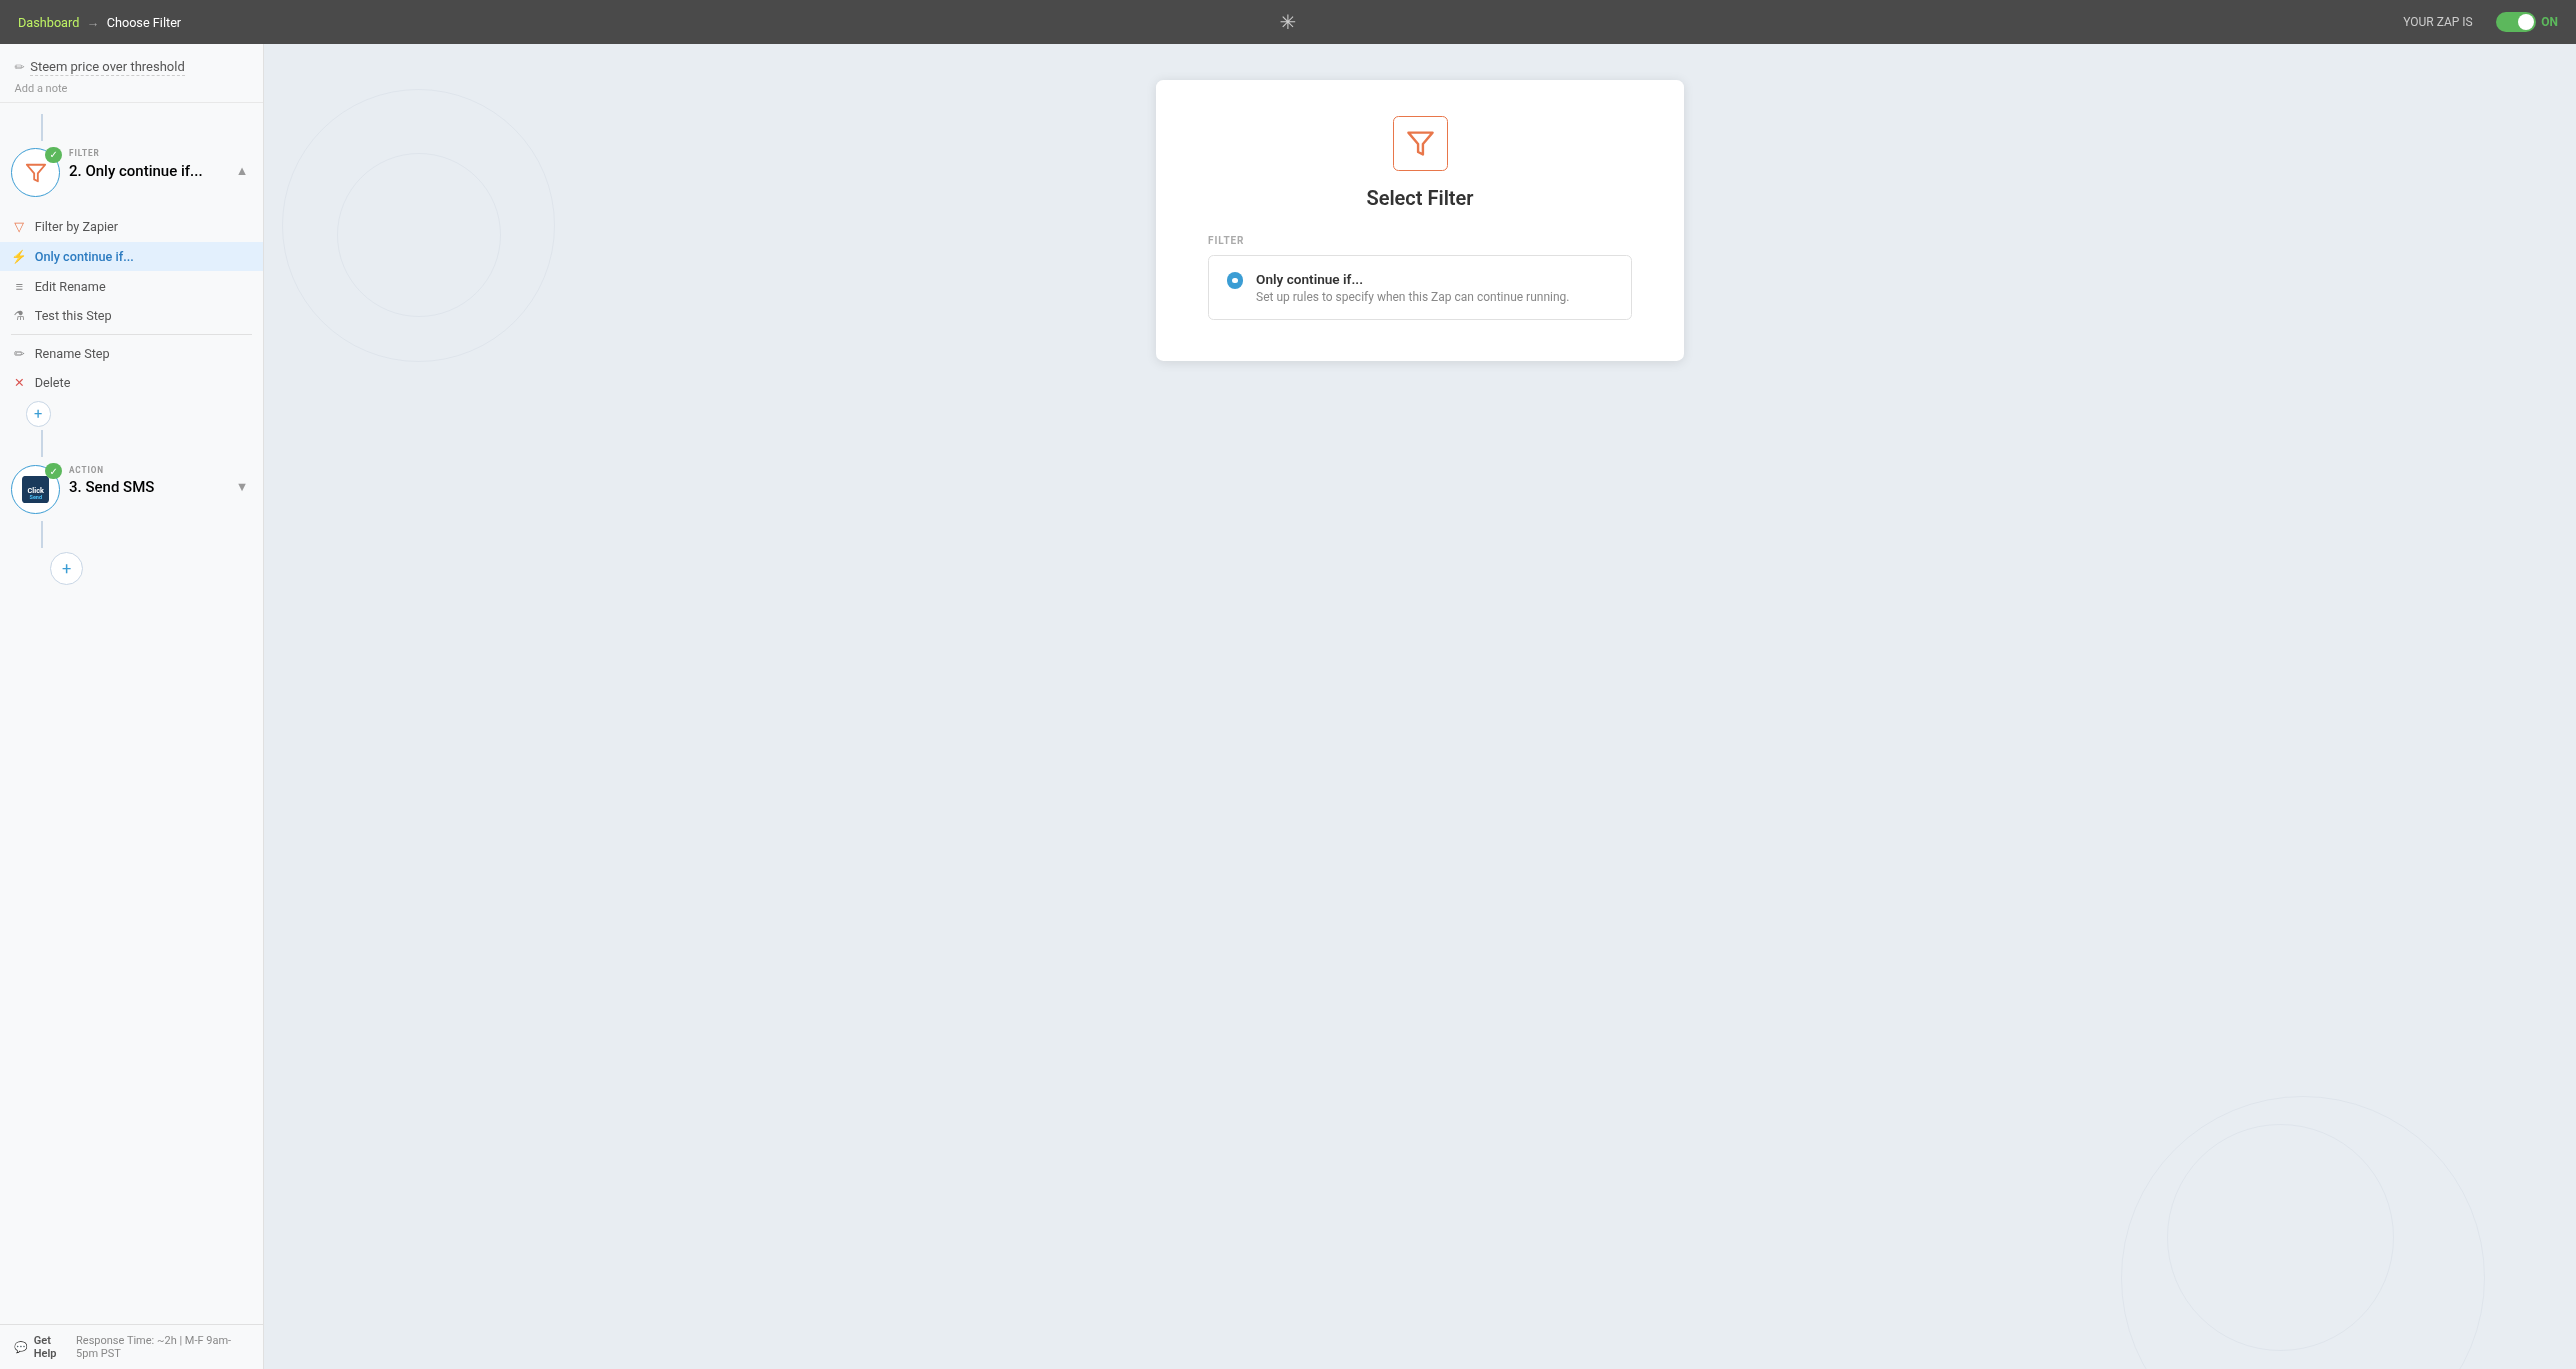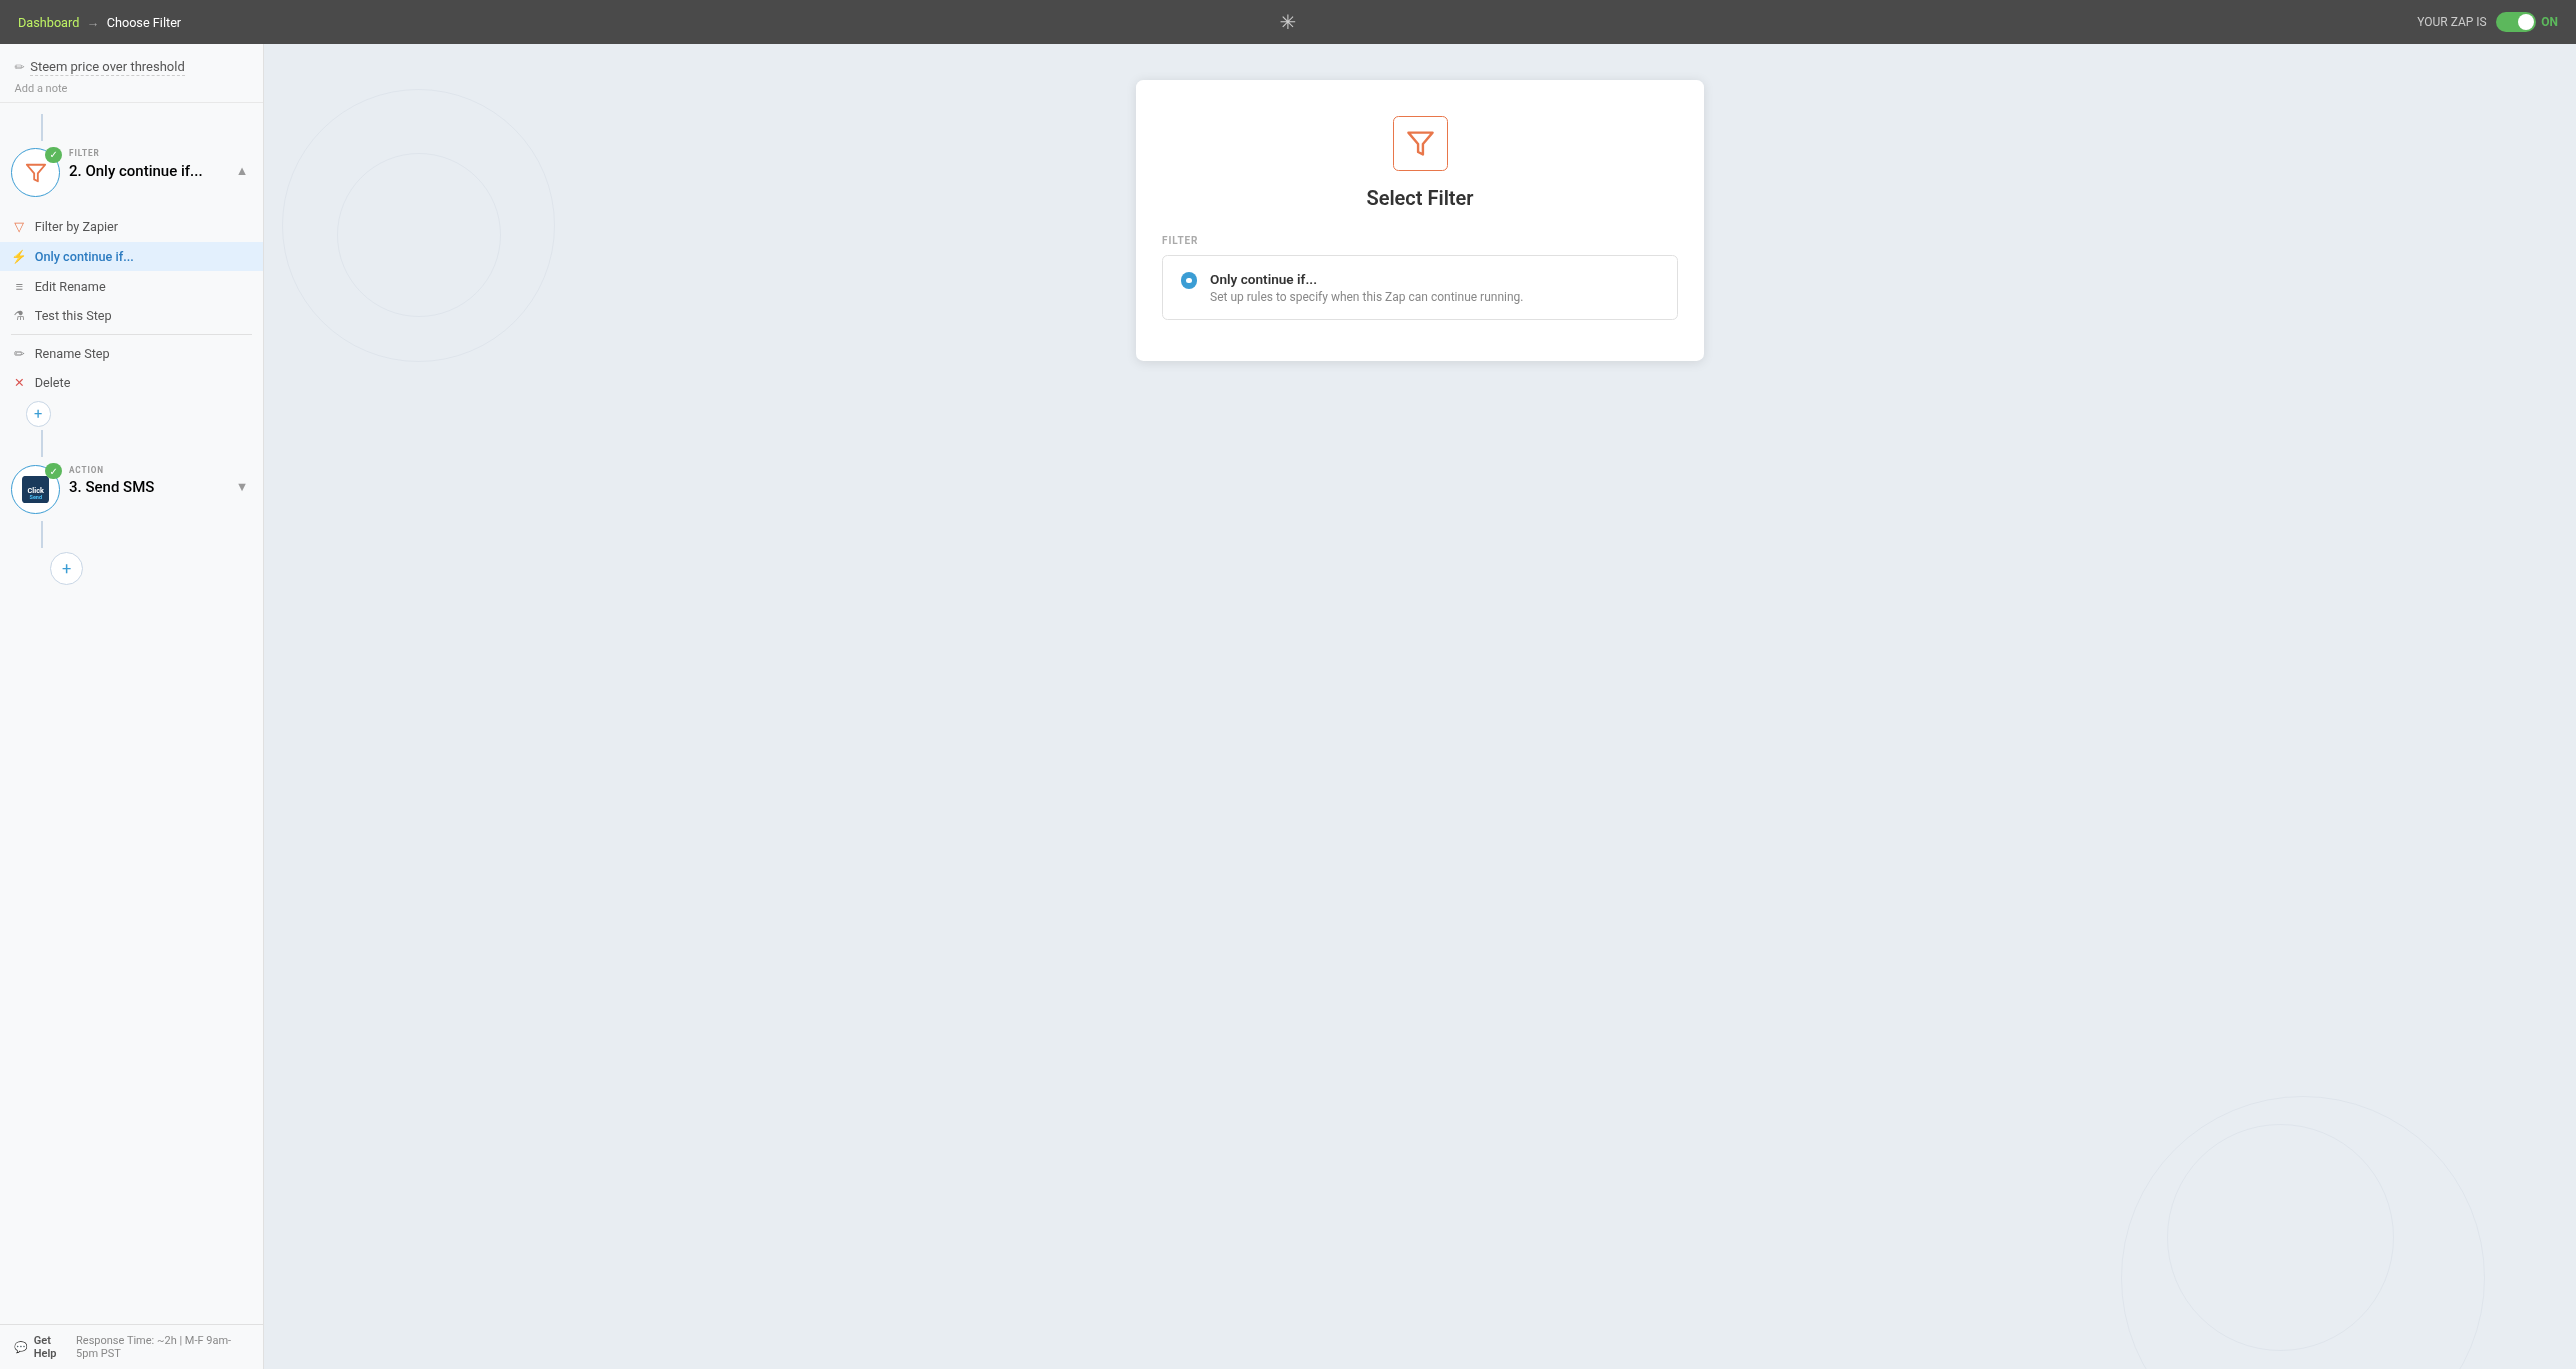--- a/index.html
+++ b/index.html
@@ -32,21 +32,21 @@
     .header-center {
       position: absolute;
       left: 50%;
       transform: translateX(-50%);
       color: #ccc;
       font-size: 20px;
     }
     .header-right {
       display: flex;
       align-items: center;
-      gap: 9px;
+      gap: 23px;
       color: #ccc;
       font-size: 12px;
     }
     .toggle-container {
       display: flex;
       align-items: center;
       gap: 5.5px;
     }
     .toggle {
       background: #5cb85c;
@@ -268,22 +268,22 @@
       border-radius: 50%;
       border: 0.9px solid #d0d8e0;
       opacity: 0.4;
     }
 
     
     .select-filter-card {
       background: white;
       border-radius: 7.3px;
       box-shadow: 0 1.8px 11px rgba(0,0,0,0.1);
-      width: 568px;
-      padding: 36px 26px 27px;
+      width: 528px;
+      padding: 36px 52px 27px;
       position: relative;
       z-index: 1;
     }
     .card-header-icon {
       display: flex;
       justify-content: center;
       margin-bottom: 14.6px;
     }
     .filter-icon-box {
       width: 55px;

